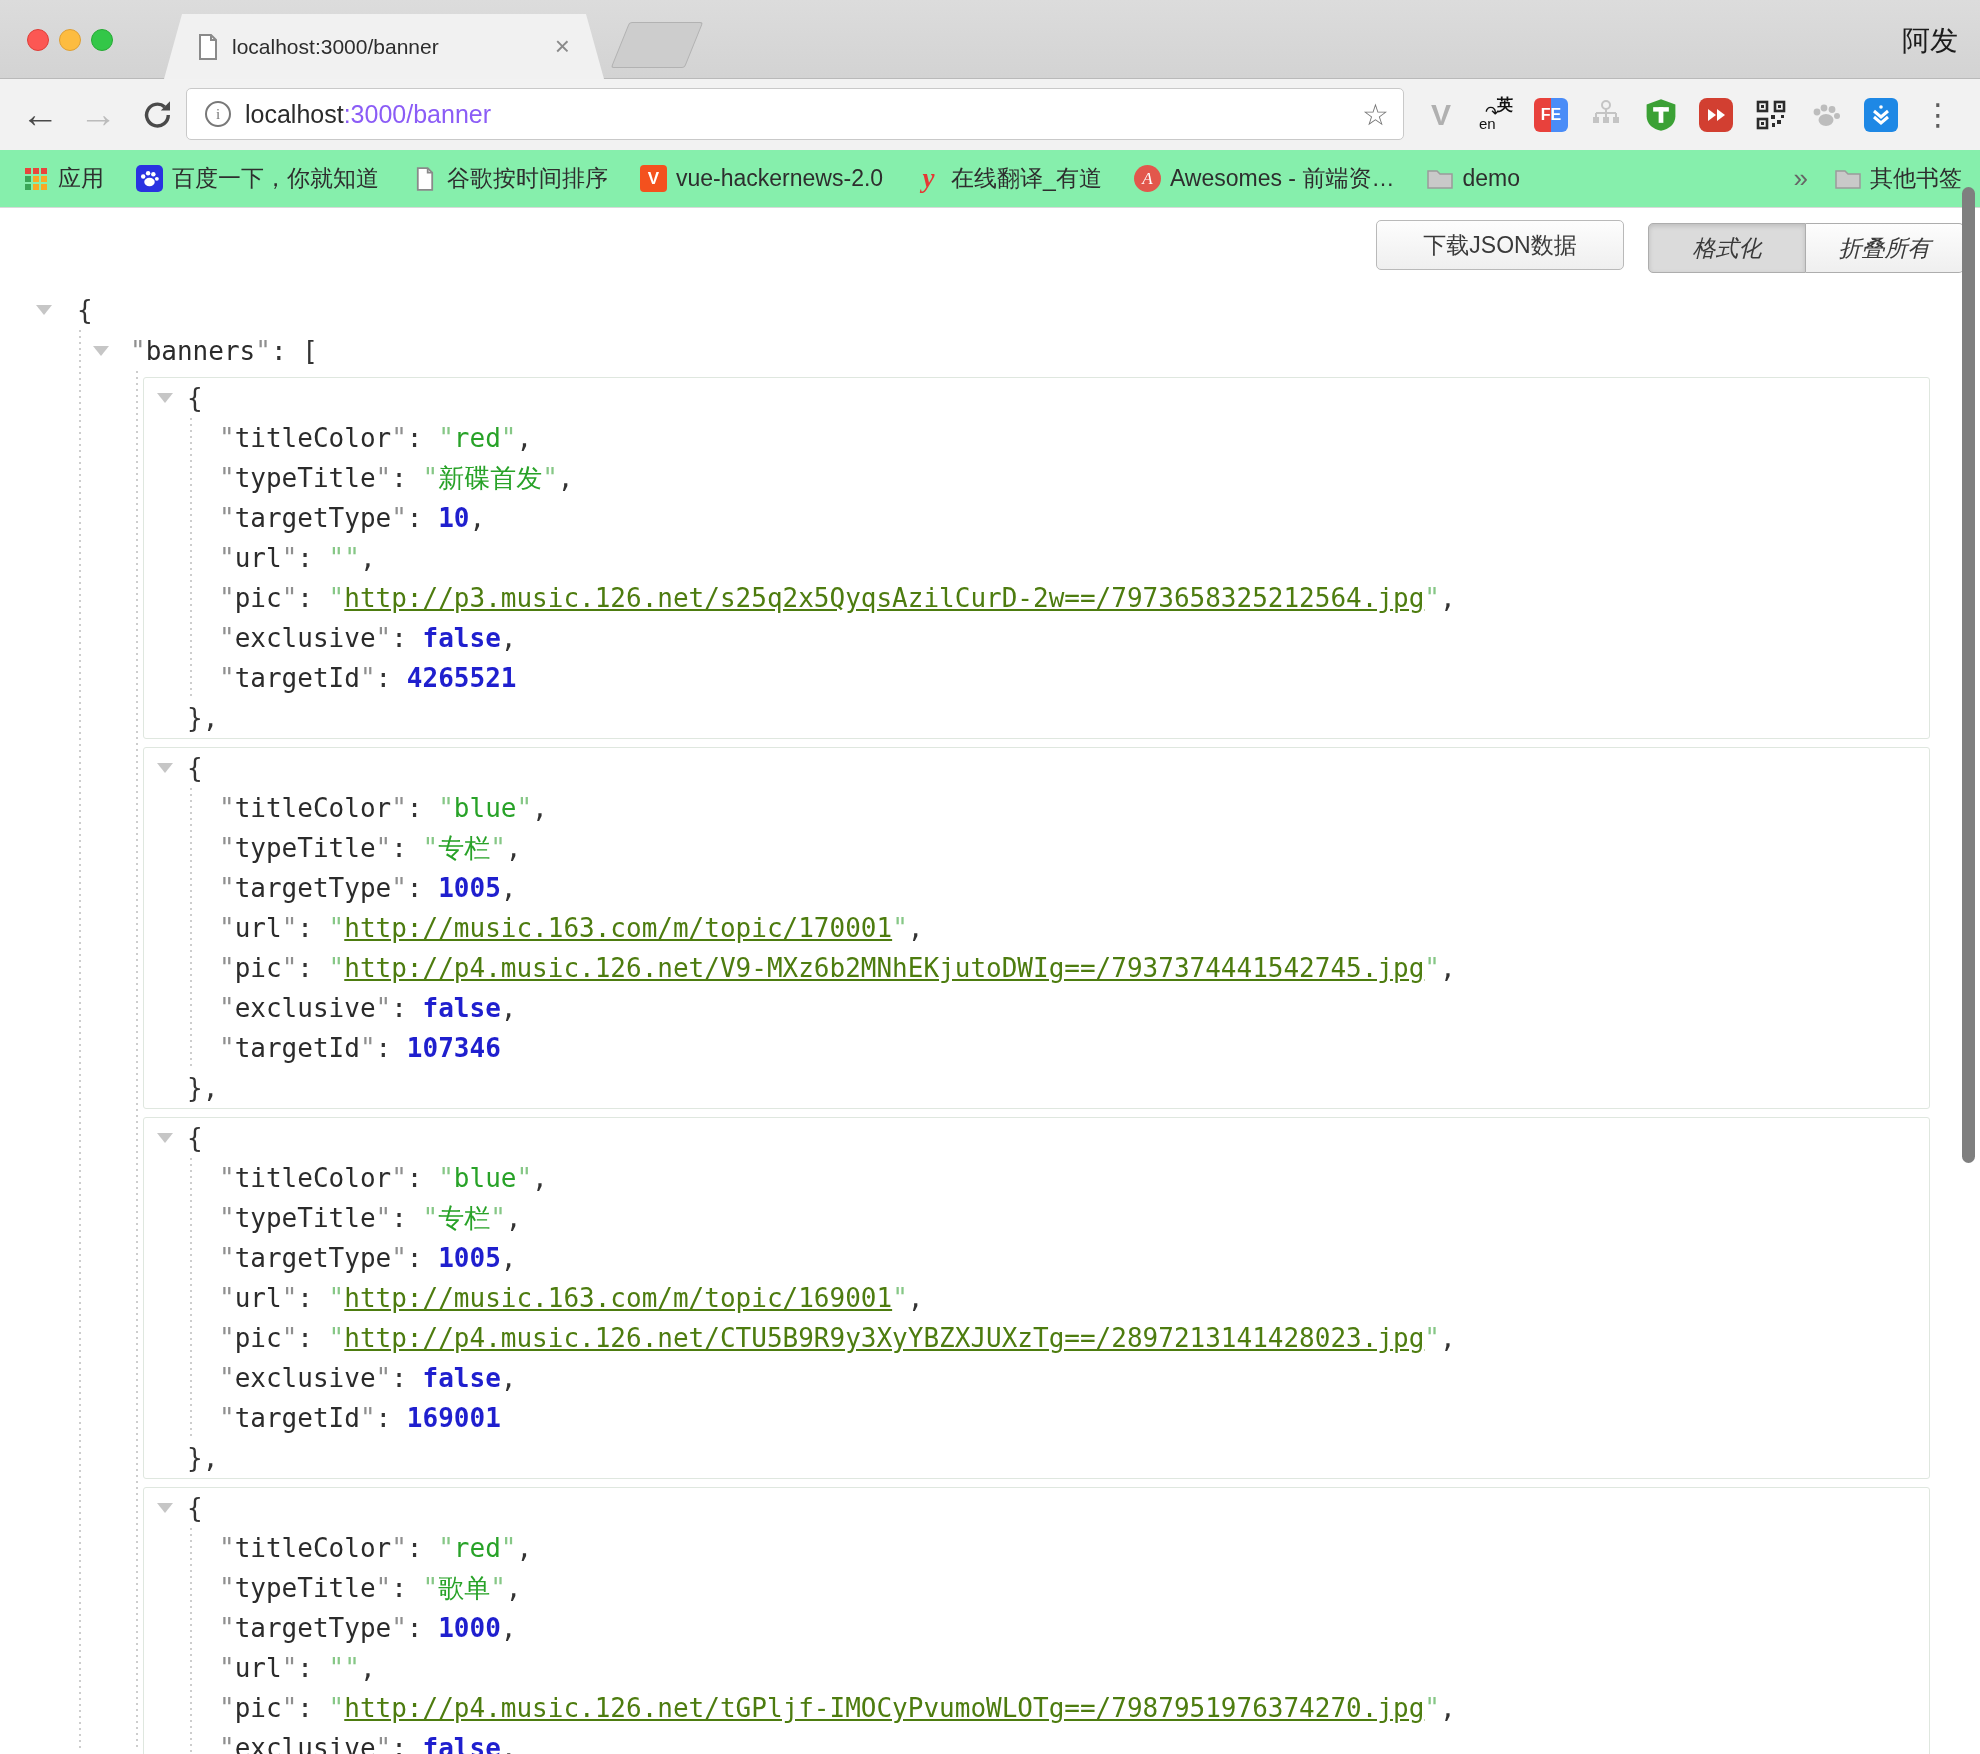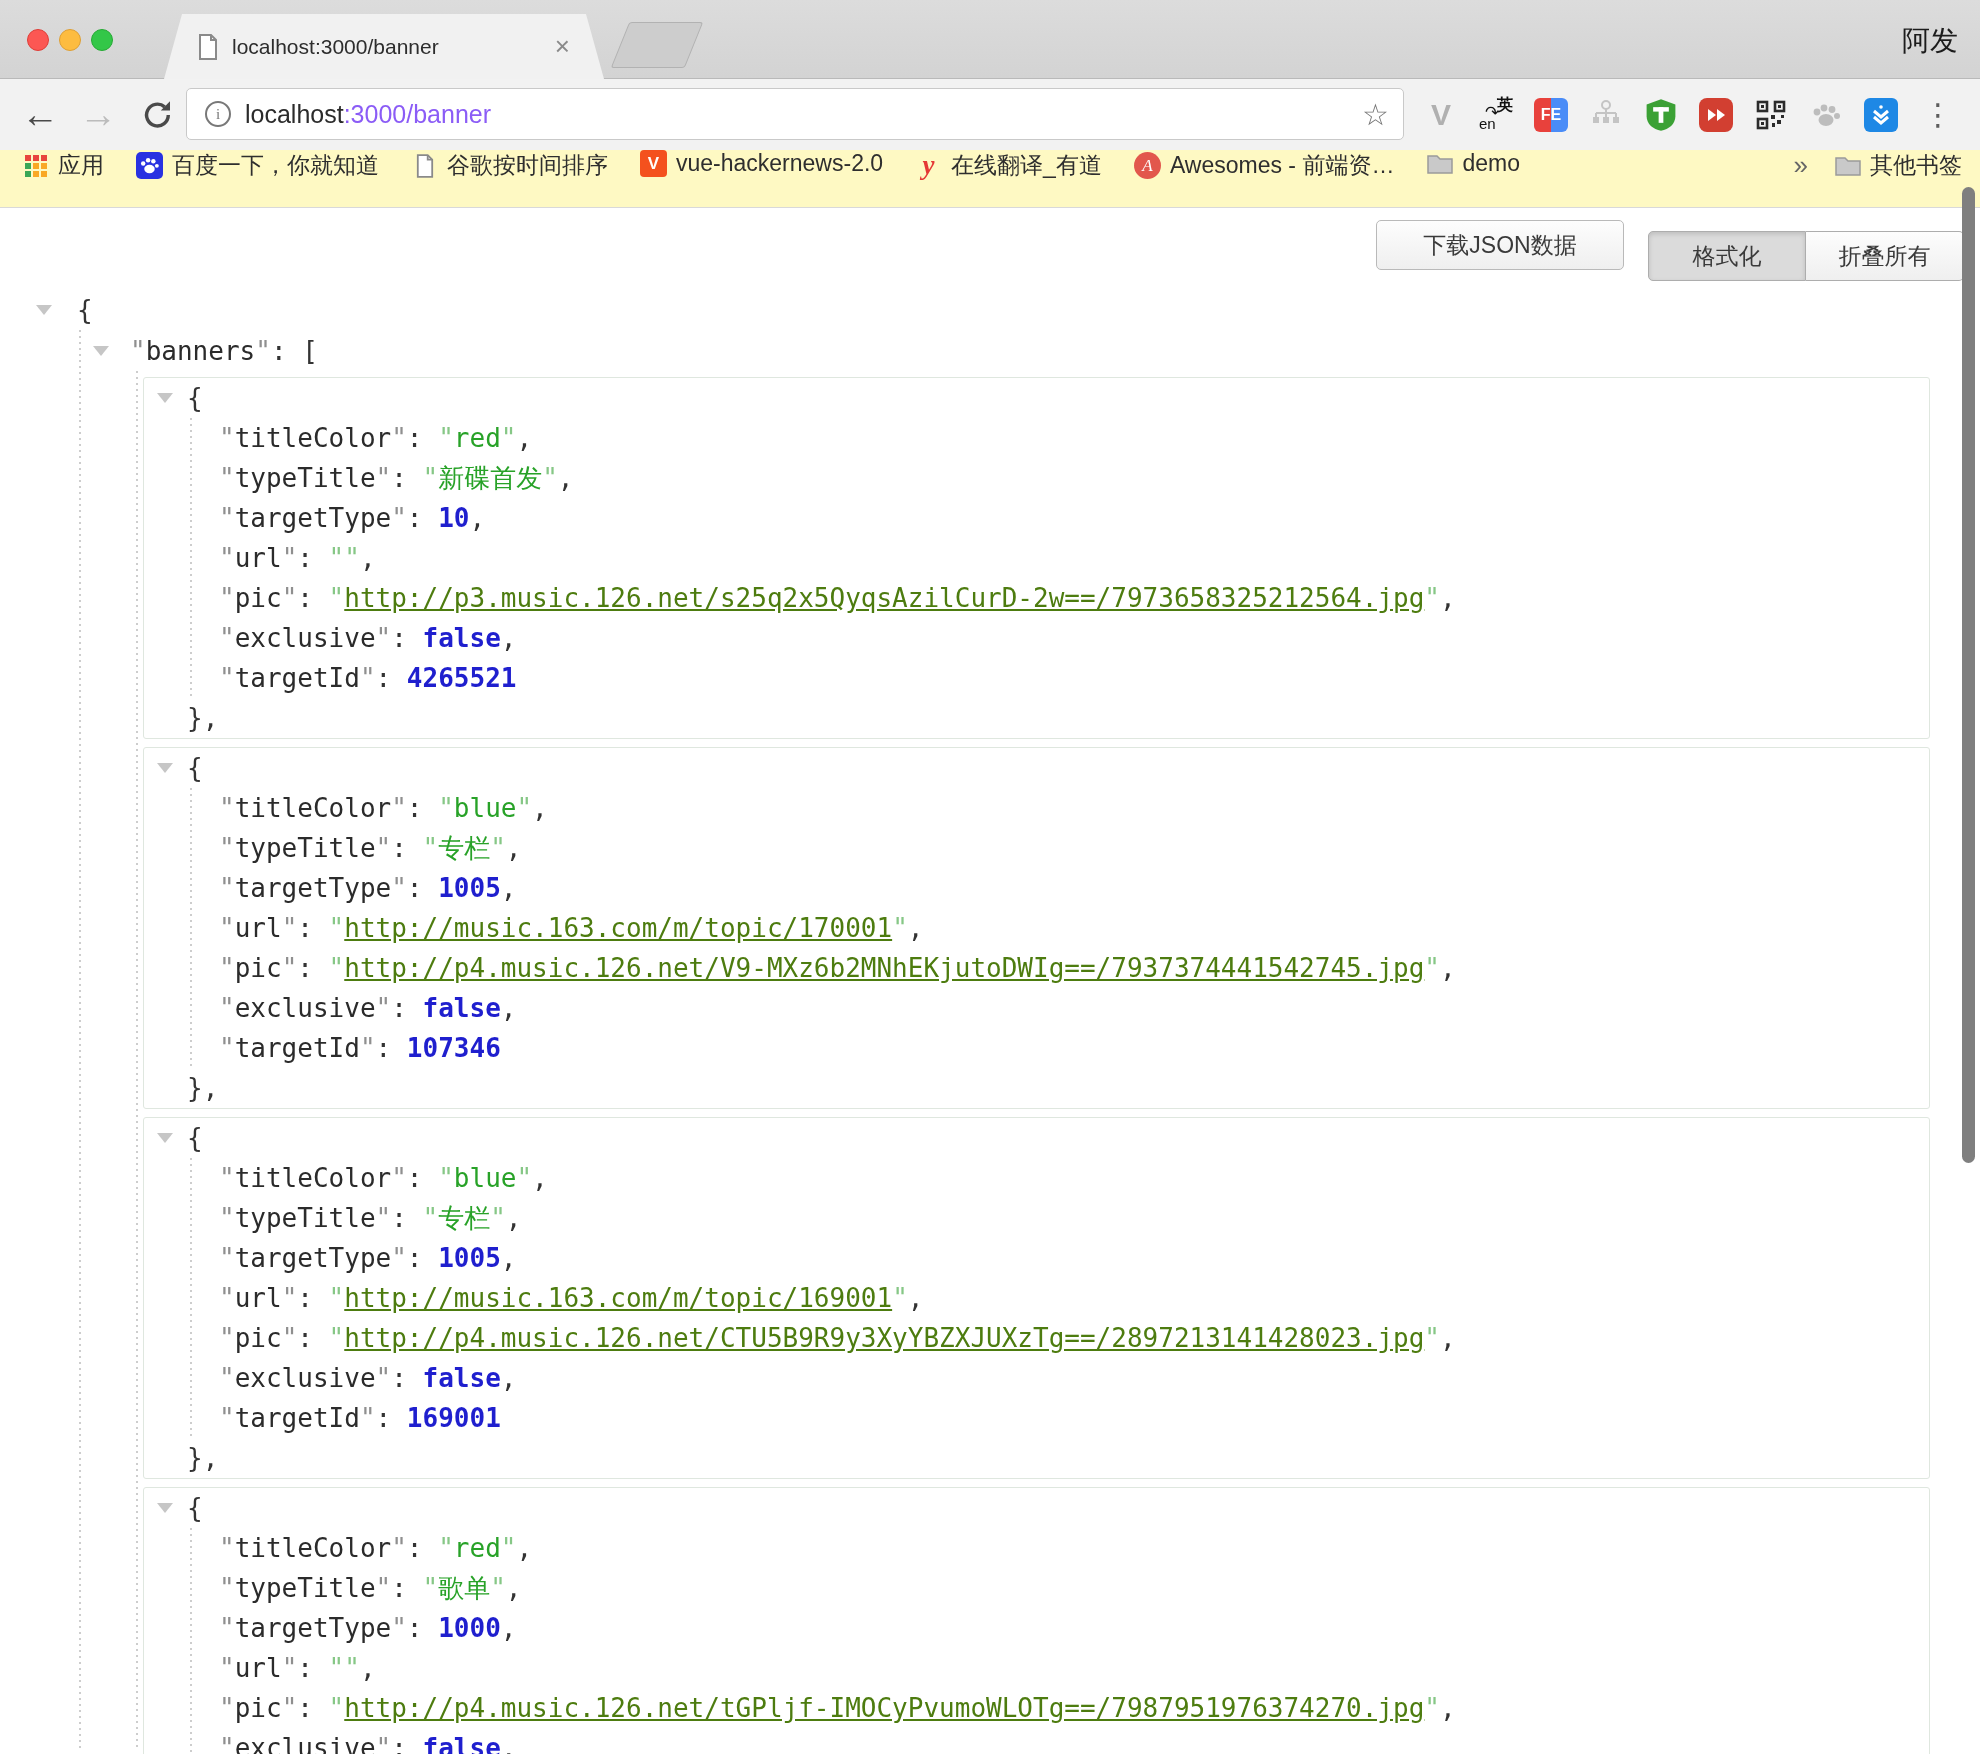--- a/index.html
+++ b/index.html
@@ -44,39 +44,39 @@
   .ext-fe{border-radius:6px;background:linear-gradient(90deg,#E8413C 0 50%,#4A8CF7 50% 100%);
     color:#fff;font-weight:bold;font-size:16px;}
   .ext-red{border-radius:8px;background:#D23F31;}
   .ext-blue{border-radius:6px;background:#1E88E5;}
   .ext-v{color:#B0B0B0;font-weight:bold;font-size:30px;}
   .tr-en{position:absolute;left:0;bottom:0;font-size:15px;color:#111;}
   .tr-ying{position:absolute;right:0;top:-3px;font-size:16px;color:#111;font-weight:bold;}
   .tr-arrow{position:absolute;left:6px;top:4px;font-size:17px;color:#111;}
   .menu-dots{font-size:30px;color:#5E5E5E;padding-left:4px;}
   
-  .bookbar{position:absolute;left:0;top:150px;width:1980px;height:58px;background:#fef9c3;
-    border-bottom:1px solid #D9D9D9;display:flex;align-items:flex-start;box-sizing:border-box;}
+  .bookbar{position:absolute;left:0;top:150px;width:1980px;height:58px;background:#86efac;
+    border-bottom:1px solid #D9D9D9;display:flex;align-items:center;box-sizing:border-box;}
   .bm{display:flex;align-items:center;gap:9px;margin-left:32px;font-size:23px;color:#2e2e2e;white-space:nowrap;}
   .bm:first-child{margin-left:22px;}
   .bm-ic{width:27px;height:27px;display:flex;align-items:center;justify-content:center;flex:none;}
   .bm-baidu{background:#2932E1;border-radius:5px;}
   .bm-vue{background:#F4511E;border-radius:4px;color:#fff;font-weight:bold;font-size:17px;}
   .bm-yd{color:#E53935;font-weight:bold;font-style:italic;font-size:27px;font-family:"Liberation Serif",serif;}
   .bm-awe{background:#E2574C;border-radius:50%;color:#fff;font-style:italic;font-size:17px;
     font-family:"Liberation Serif",serif;}
   .bm-right{margin-left:auto;display:flex;align-items:center;gap:26px;padding-right:18px;}
   .bm-chev{font-size:26px;color:#666;}
   
   .content{position:absolute;left:0;top:209px;width:1980px;height:1545px;background:#fff;overflow:hidden;}
   .btn{position:absolute;top:11px;height:50px;box-sizing:border-box;font-size:23px;color:#3a3a3a;
     display:flex;align-items:center;justify-content:center;border:1px solid #B9B9B9;
     background:linear-gradient(#FDFDFD,#EFEFEF);}
   .btn-download{left:1376px;width:248px;border-radius:5px;}
-  .btn-group{position:absolute;left:1648px;top:22px;display:flex;}
+  .btn-group{position:absolute;left:1648px;top:14px;display:flex;font-style:italic;}
   .btn-g{position:static;height:50px;width:158px;font-size:23px;color:#3a3a3a;display:flex;
     align-items:center;justify-content:center;border:1px solid #ADADAD;box-sizing:border-box;}
   .btn-format{background:#DBDBDB;box-shadow:inset 0 2px 5px rgba(0,0,0,.14);border-radius:5px 0 0 5px;}
   .btn-collapse{background:linear-gradient(#FDFDFD,#EFEFEF);border-left:none;border-radius:0 5px 5px 0;}
   
   .json{position:absolute;left:0;top:81px;right:0;bottom:0;
     font-family:"DejaVu Sans Mono","Liberation Mono",monospace;font-size:26px;color:#2b2b2b;}
   .jline{height:41px;line-height:41px;position:relative;white-space:nowrap;}
   .jline.root{padding-left:77px;}
   .jline.banners{padding-left:130px;}

